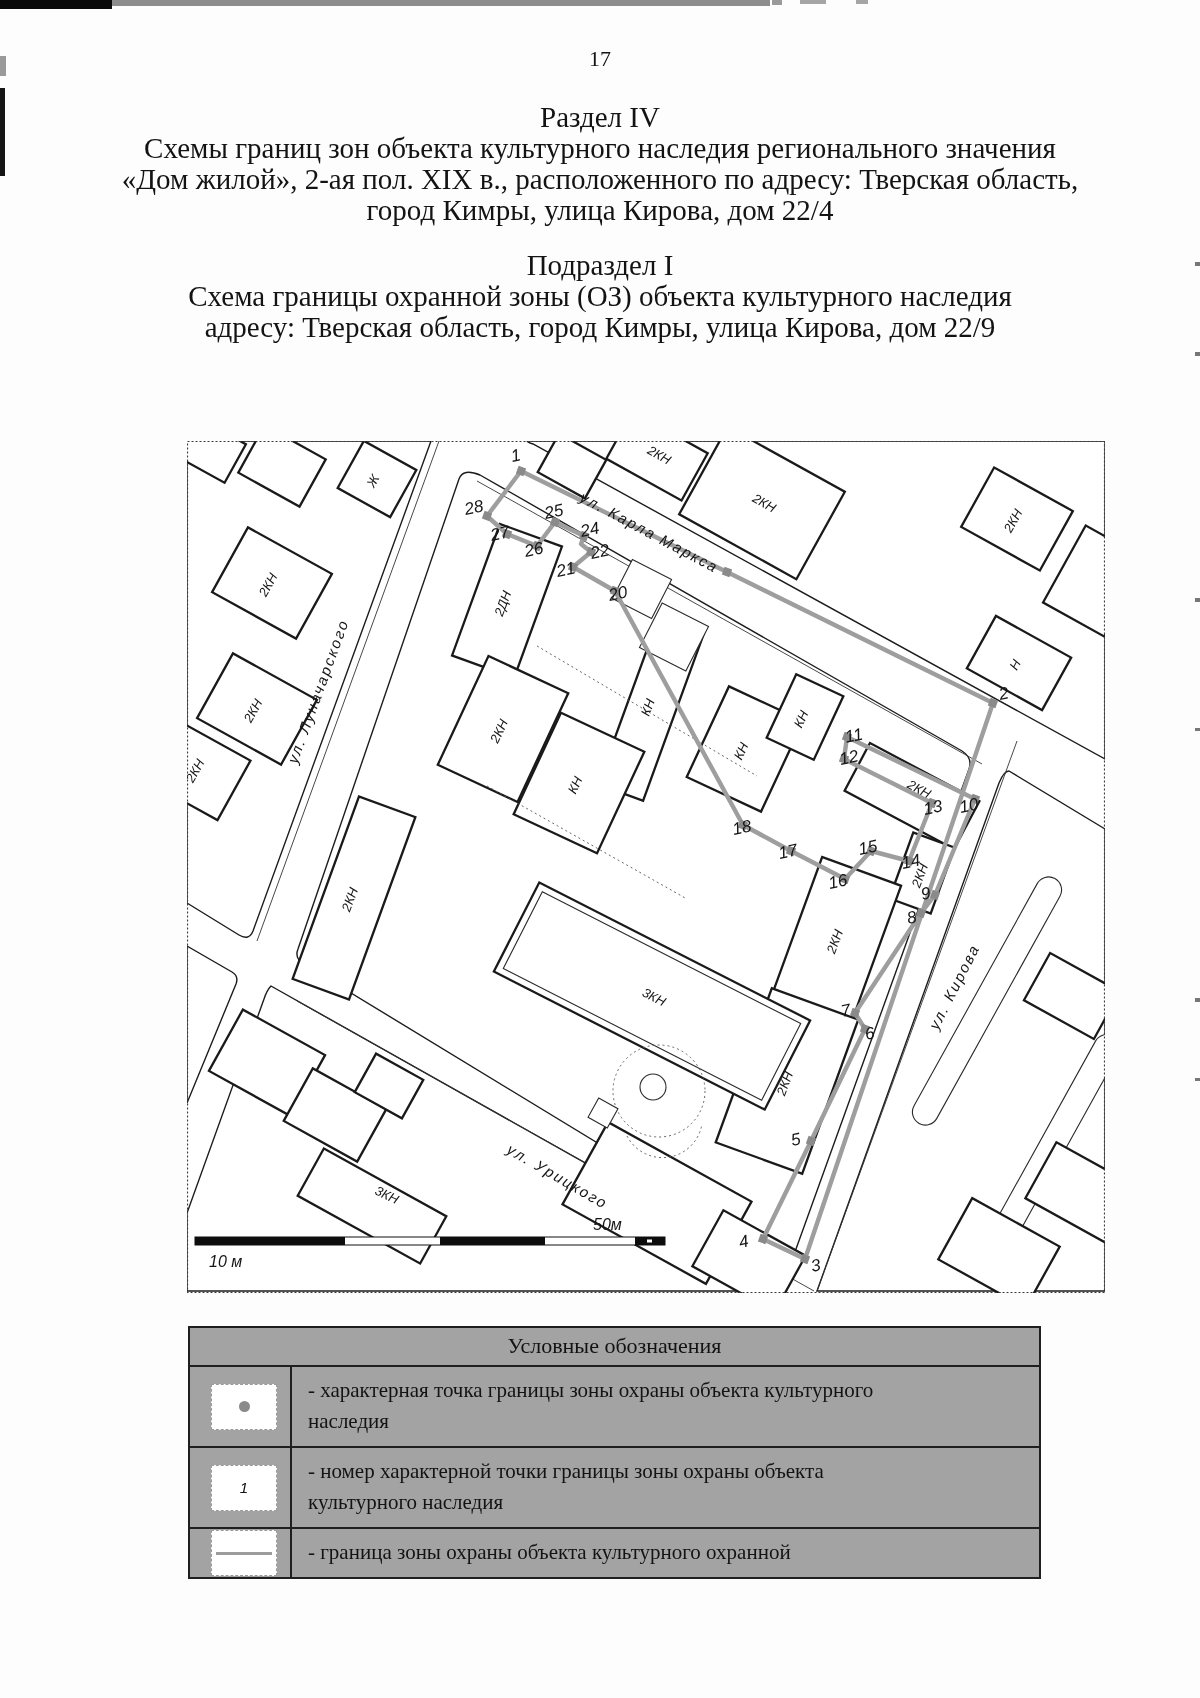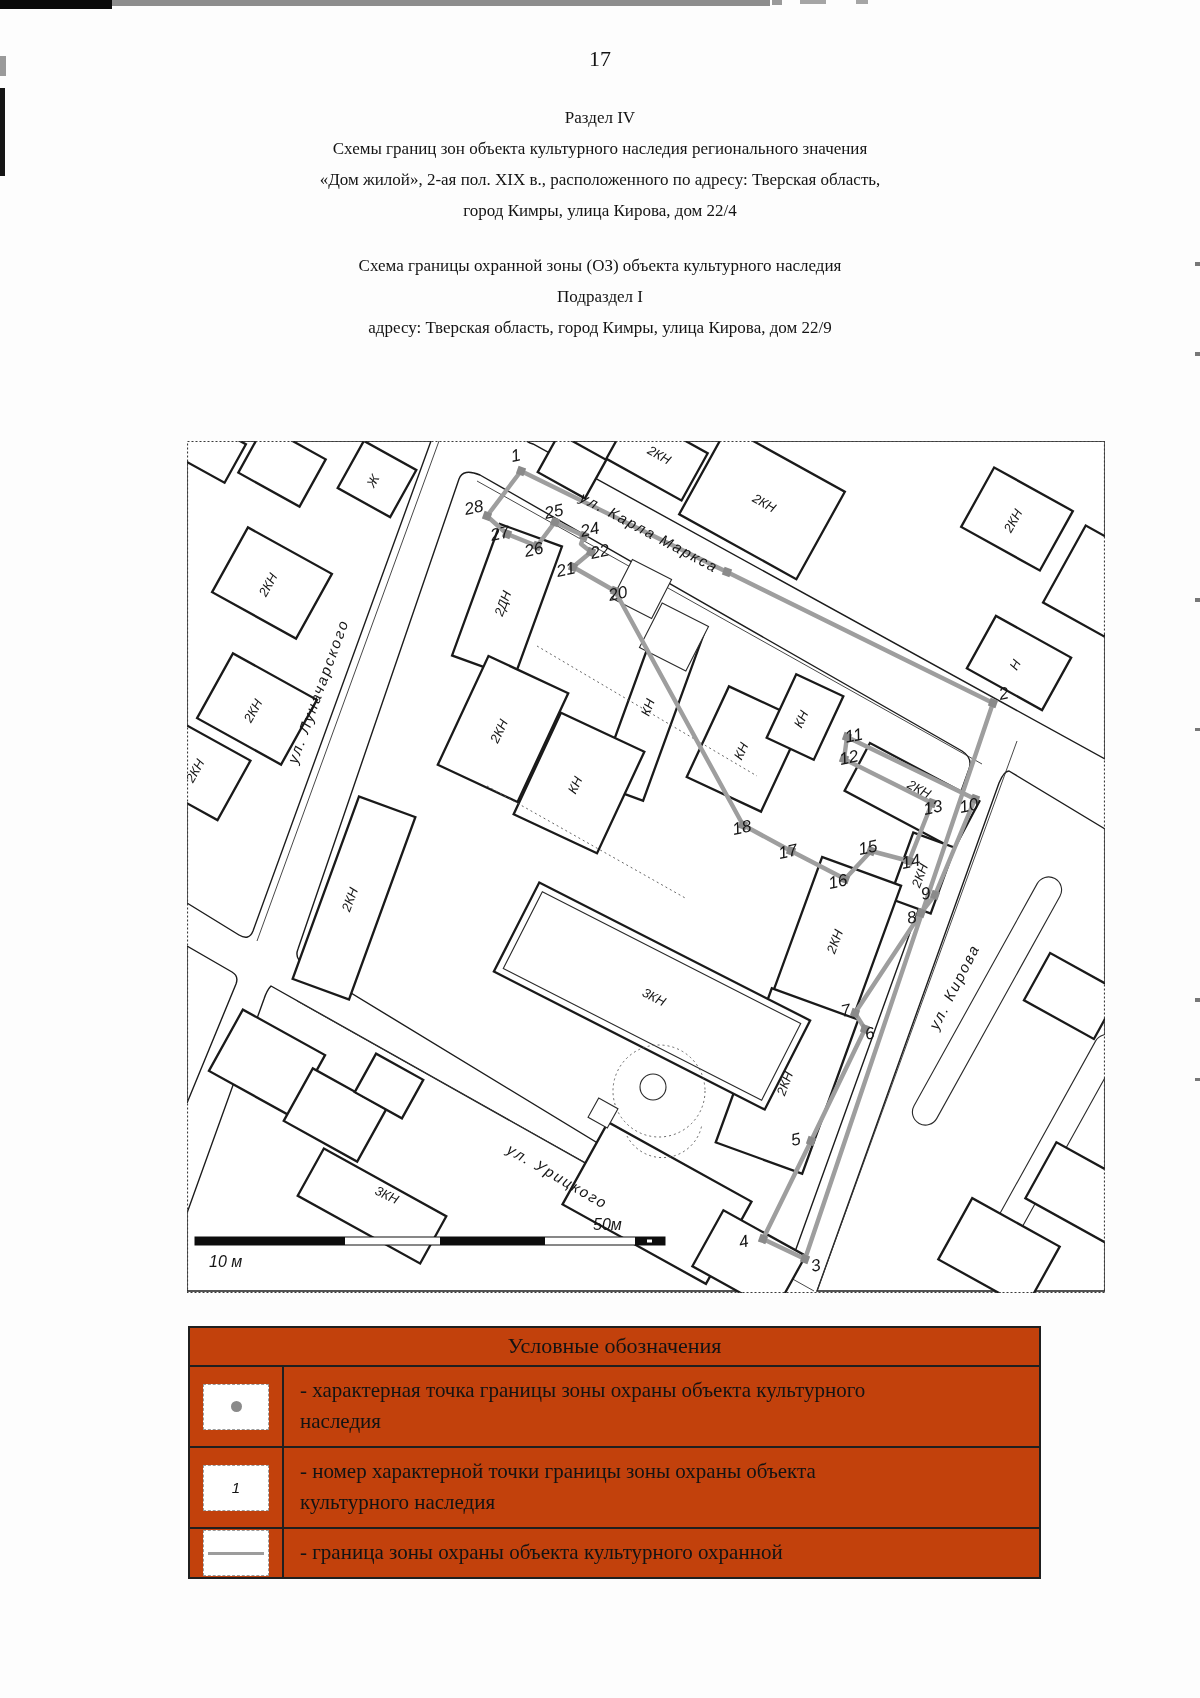--- a/index.html
+++ b/index.html
@@ -1,40 +1,40 @@
 <!DOCTYPE html>
 <html><head>
 <meta charset="utf-8">
 <style>
   html,body{margin:0;padding:0;}
   body{width:1200px;height:1698px;background:#fdfdfd;position:relative;overflow:hidden;
        font-family:"Liberation Serif",serif;color:#131313;}
   .artifact{position:absolute;}
   #page-number{position:absolute;left:0;top:46px;width:1200px;text-align:center;font-size:22px;}
-  .heading{position:absolute;left:100px;width:1000px;text-align:center;font-size:17px;line-height:31px;}
+  .heading{position:absolute;left:100px;width:1000px;text-align:center;font-size:29px;line-height:31px;}
   #section-heading{top:102px;}
   #subsection-heading{top:250px;}
   #map-wrap{position:absolute;left:187px;top:441px;width:918px;height:852px;background:#fff;}
   #map-wrap svg{display:block;}
   .blk{fill:#ffffff;stroke:#1c1c1c;stroke-width:1.4;}
   .bld{fill:#ffffff;stroke:#1a1a1a;stroke-width:2.3;}
   .bld-thin{fill:#ffffff;stroke:#2a2a2a;stroke-width:1.1;}
   .street-extra{stroke:#333;stroke-width:0.9;fill:none;}
   .dots{stroke:#555;stroke-width:0.9;fill:none;stroke-dasharray:2 3;}
   .bnd{fill:none;stroke:#9e9e9e;stroke-width:4.4;stroke-linejoin:round;}
   .mk{fill:#8a8a8a;}
   text{font-family:"Liberation Sans",sans-serif;fill:#161616;}
   .bl{font-size:13px;font-style:italic;text-anchor:middle;}
   .st{font-size:15px;font-style:italic;letter-spacing:2px;text-anchor:middle;}
   .pn{font-size:17px;font-style:italic;text-anchor:middle;}
   .sc{font-size:16px;font-style:italic;}
   
-  #legend{position:absolute;left:188px;top:1326px;width:849px;border:2px solid #1f1f1f;background:#c2410c;font-size:21px;}
+  #legend{position:absolute;left:188px;top:1326px;width:849px;border:2px solid #1f1f1f;background:#a3a3a3;font-size:21px;}
   .lg-head{border-bottom:2px solid #1f1f1f;text-align:center;padding:5px 0 6px 0;font-size:22px;}
-  .lg-row{display:flex;border-bottom:2px solid #1f1f1f;}
+  .lg-row{display:flex;border-bottom:2px solid #1f1f1f;padding-left:8px;}
   .lg-row:last-child{border-bottom:none;}
   .lg-sym{width:92px;border-right:2px solid #1f1f1f;display:flex;align-items:center;justify-content:center;}
   .lg-box{width:64px;height:44px;border:1px dashed #9a9a9a;display:flex;align-items:center;justify-content:center;background:#fff;}
   .lg-dot{width:11px;height:11px;border-radius:50%;background:#8a8a8a;}
   .lg-num{font-family:"Liberation Sans",sans-serif;font-style:italic;font-size:15px;}
   .lg-line{width:56px;height:3px;background:#9c9c9c;}
   .lg-text{flex:1;padding:8px 115px 9px 16px;line-height:31px;}
 </style>
 </head>
 <body>
@@ -56,22 +56,22 @@
 <div id="page-number">17</div>
 
 <div id="section-heading" class="heading">
   <div>Раздел IV</div>
   <div>Схемы границ зон объекта культурного наследия регионального значения</div>
   <div>«Дом жилой», 2-ая пол. XIX в., расположенного по адресу: Тверская область,</div>
   <div>город Кимры, улица Кирова, дом 22/4</div>
 </div>
 
 <div id="subsection-heading" class="heading">
+  <div>Подраздел I</div>
   <div>Схема границы охранной зоны (ОЗ) объекта культурного наследия</div>
-  <div>Подраздел I</div>
   <div>адресу: Тверская область, город Кимры, улица Кирова, дом 22/9</div>
 </div>
 
 <div id="map-wrap">
 <svg width="918" height="852" viewBox="0 0 918 852" xmlns="http://www.w3.org/2000/svg">
 
   <g>
     <path class="blk" d="M 0,0 L 244,0 L 66,490 Q 62,500 52,494 L 0,462 Z"></path>
     <path class="blk" d="M 340,0 L 918,0 L 918,318 L 346,3 Q 340,1 340,0 Z"></path>
     <path class="blk" d="M 293,34 L 775,310 Q 786,317 782,328 L 609,808 Q 605,819 593,813 L 118,524 Q 107,518 111,508 L 272,38 Q 276,27 293,34 Z"></path>

